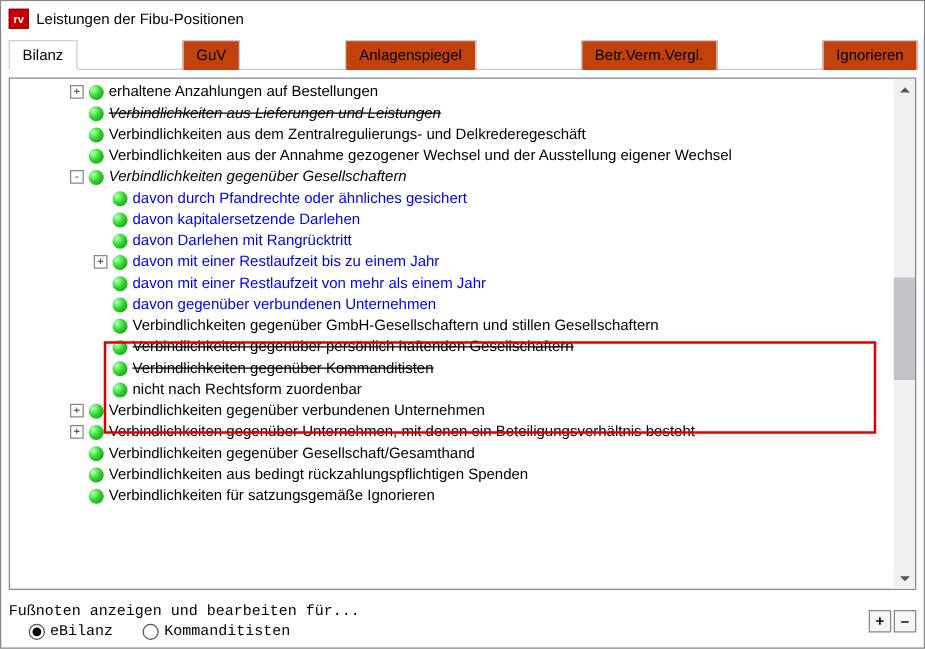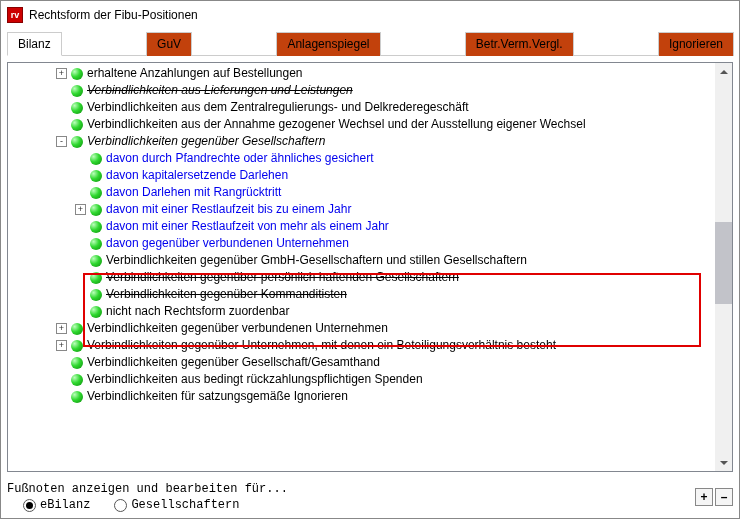--- a/index.html
+++ b/index.html
@@ -174,21 +174,21 @@
     font-weight: bold;
     display: flex; align-items: center; justify-content: center;
     cursor: pointer;
   }
 </style>
 </head>
 <body>
 
 <div class="titlebar">
   <span class="app-icon">rv</span>
-  <span class="title">Rechtsform der Fibu-Positionen</span>
+  <span class="title">Leistungen der Fibu-Positionen</span>
 </div>
 
 <div class="tabbar">
   <div class="tab active">Bilanz</div>
   <div class="tab">GuV</div>
   <div class="tab">Anlagenspiegel</div>
   <div class="tab">Betr.Verm.Vergl.</div>
   <div class="tab">Ignorieren</div>
 </div>
 
@@ -338,21 +338,21 @@
     <span>Fußnoten anzeigen und bearbeiten für...</span>
     <div class="radio-row">
       <label style="display:flex;align-items:center;cursor:pointer">
         <span class="radio checked">
             <span class="dot"></span>
           </span>
         <span>eBilanz</span>
       </label>
       <label style="display:flex;align-items:center;cursor:pointer">
         <span class="radio"></span>
-        <span>Gesellschaftern</span>
+        <span>Kommanditisten</span>
       </label>
     </div>
   </div>
   <div class="footer-right">
     <div class="tool-btn">+</div>
     <div class="tool-btn">–</div>
   </div>
 </div>
 
 </body></html>

